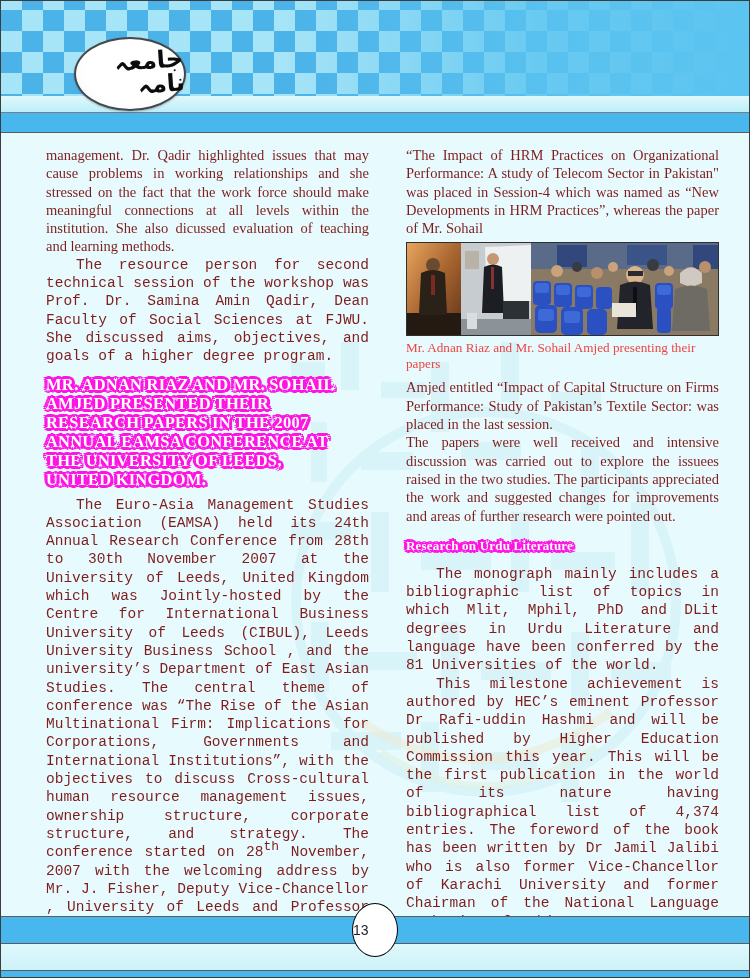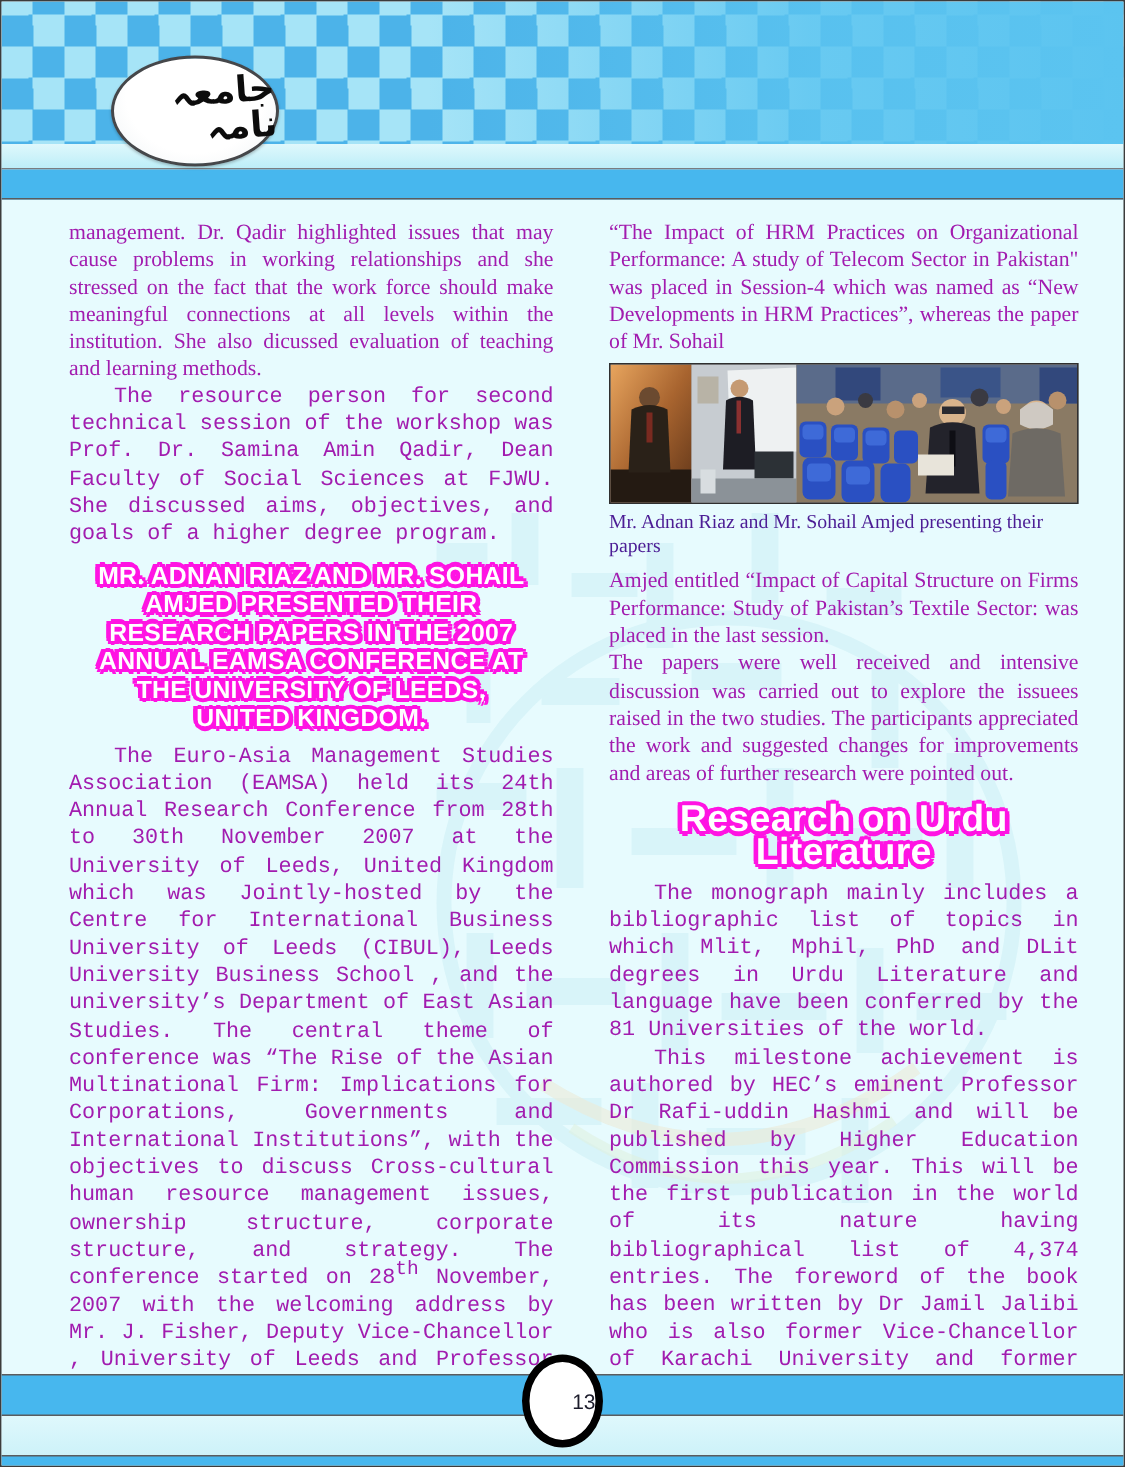--- a/index.html
+++ b/index.html
@@ -50,70 +50,70 @@
   }
   
   .content{position:relative;height:784px;overflow:hidden;}
   .watermark{position:absolute;left:250px;top:170px;width:470px;height:560px;pointer-events:none;opacity:.55;}
   .col{position:absolute;top:14px;}
   .col-left{left:45px;width:323px;}
   .col-right{left:405px;width:313px;}
   .body{
     margin:0;
     font-size:14.5px;line-height:18.3px;
-    color:#a21caf;
+    color:#7f1d1d;
     text-align:justify;
     position:relative;z-index:2;
   }
   .indent{text-indent:30px;font-family:Liberation Mono, monospace;}
   .body sup{font-size:13px;line-height:0;}
   .pink-heading{
     position:relative;z-index:2;
     margin:9px 0 7px 0;
-    font-family:Liberation Sans, sans-serif;
+    font-family:Liberation Serif, serif;
     font-weight:bold;
     font-size:16.5px;line-height:19px;
-    text-align:center;
+    text-align:left;
     color:#ffffff;
     letter-spacing:.2px;
     white-space:pre-line;
     text-shadow:
       3px 0 0 #ff14e3,-3px 0 0 #ff14e3,0 3px 0 #ff14e3,0 -3px 0 #ff14e3,
       2px 2px 0 #ff14e3,-2px 2px 0 #ff14e3,2px -2px 0 #ff14e3,-2px -2px 0 #ff14e3,
       3px 2px 0 #ff14e3,-3px -2px 0 #ff14e3;
   }
-  .pink-heading.single{font-size:25px;line-height:22px;margin:10px 0 8px 0;}
+  .pink-heading.single{font-size:13px;line-height:22px;margin:10px 0 8px 0;}
   figure.photo{
     margin:5px 0 0 0;position:relative;z-index:2;
     width:313px;height:94px;
     border:1px solid #2f2f2f;
     box-sizing:border-box;
     background:#888;
   }
   figure.photo svg{display:block;width:100%;height:100%;}
   .caption{
     position:relative;z-index:2;
     display:block;
     margin:4px 0 6px 0;
-    font-size:13.2px;line-height:16px;color:#4c1d95;
+    font-size:13.2px;line-height:16px;color:#ef4444;
     text-align:left;
   }
   
   .page-footer{position:relative;height:63px;}
   .footer-bar{
     position:relative;height:26px;background:#47b7ee;
     border-top:1px solid #5a5c5e;border-bottom:1px solid #5a5c5e;
   }
   .footer-light{height:26px;background:linear-gradient(180deg,#dff8fc,#cdf2f9);}
   .footer-bottom{height:9px;background:#47b7ee;border-top:1px solid #5a5c5e;}
   .page-circle{
     position:absolute;left:50%;top:-14px;transform:translateX(-50%);
     width:44px;height:52px;
-    background:#ffffff;border:5px solid #000000;border-radius:50%;
-    display:flex;align-items:center;justify-content:flex-end;
+    background:#ffffff;border:1px solid #000000;border-radius:50%;
+    display:flex;align-items:center;justify-content:flex-start;
     z-index:6;
     font-family:"Liberation Sans", sans-serif;
     font-size:14px;color:#1c1c2b;
   }
 </style>
 </head>
 <body>
 
 <div class="page">
 

